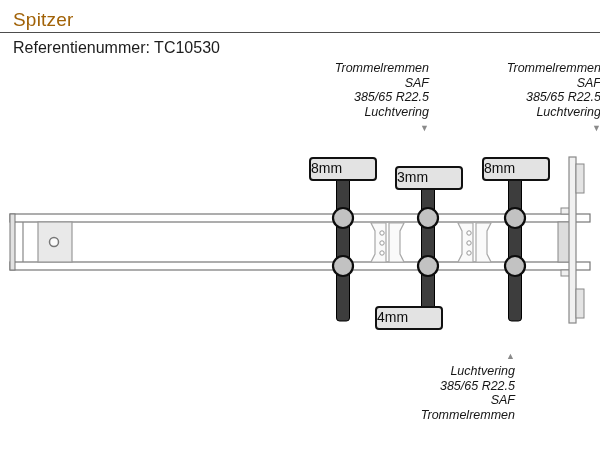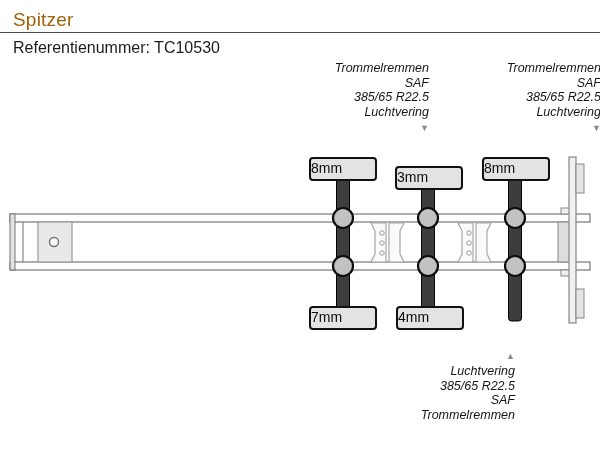--- a/index.html
+++ b/index.html
@@ -73,21 +73,21 @@
     border: 2px solid #111;
     border-radius: 4px;
     font-size: 14px;
     line-height: 18px;
     color: #0d0d0d;
   }
   .mm-box.t1 { left: 309px; top: 157px; }
   .mm-box.t2 { left: 395px; top: 157px; margin-top: 9px; }
   .mm-box.t3 { left: 482px; top: 157px; }
   .mm-box.b1 { left: 309px; top: 306px; }
-  .mm-box.b2 { left: 396px; top: 306px; }
+  .mm-box.b2 { left: 375px; top: 306px; }
   .mm-box.b3 { left: 481px; top: 306px; }
 </style>
 </head>
 <body>
 
 <div id="canvas">
 
   <div class="page-title">Spitzer</div>
   <div class="title-rule"></div>
   <div class="reference">Referentienummer: TC10530</div>
@@ -153,21 +153,20 @@
     <circle cx="343" cy="266" r="10" fill="#c2c2c2" stroke="#0d0d0d" stroke-width="2.2"></circle>
     <circle cx="428" cy="218" r="10" fill="#c2c2c2" stroke="#0d0d0d" stroke-width="2.2"></circle>
     <circle cx="428" cy="266" r="10" fill="#c2c2c2" stroke="#0d0d0d" stroke-width="2.2"></circle>
     <circle cx="515" cy="218" r="10" fill="#c2c2c2" stroke="#0d0d0d" stroke-width="2.2"></circle>
     <circle cx="515" cy="266" r="10" fill="#c2c2c2" stroke="#0d0d0d" stroke-width="2.2"></circle>
   </svg>
 
   <div class="mm-box t1">8mm</div>
   <div class="mm-box t2">3mm</div>
   <div class="mm-box t3">8mm</div>
-  <div class="mm-box b1">7mm</div>
   <div class="mm-box b2">4mm</div>
 
   <div class="spec-block" id="spec-bottom">
     <div class="arrow up">▲</div>
     <div>Luchtvering</div>
     <div>385/65 R22.5</div>
     <div>SAF</div>
     <div>Trommelremmen</div>
   </div>
 

